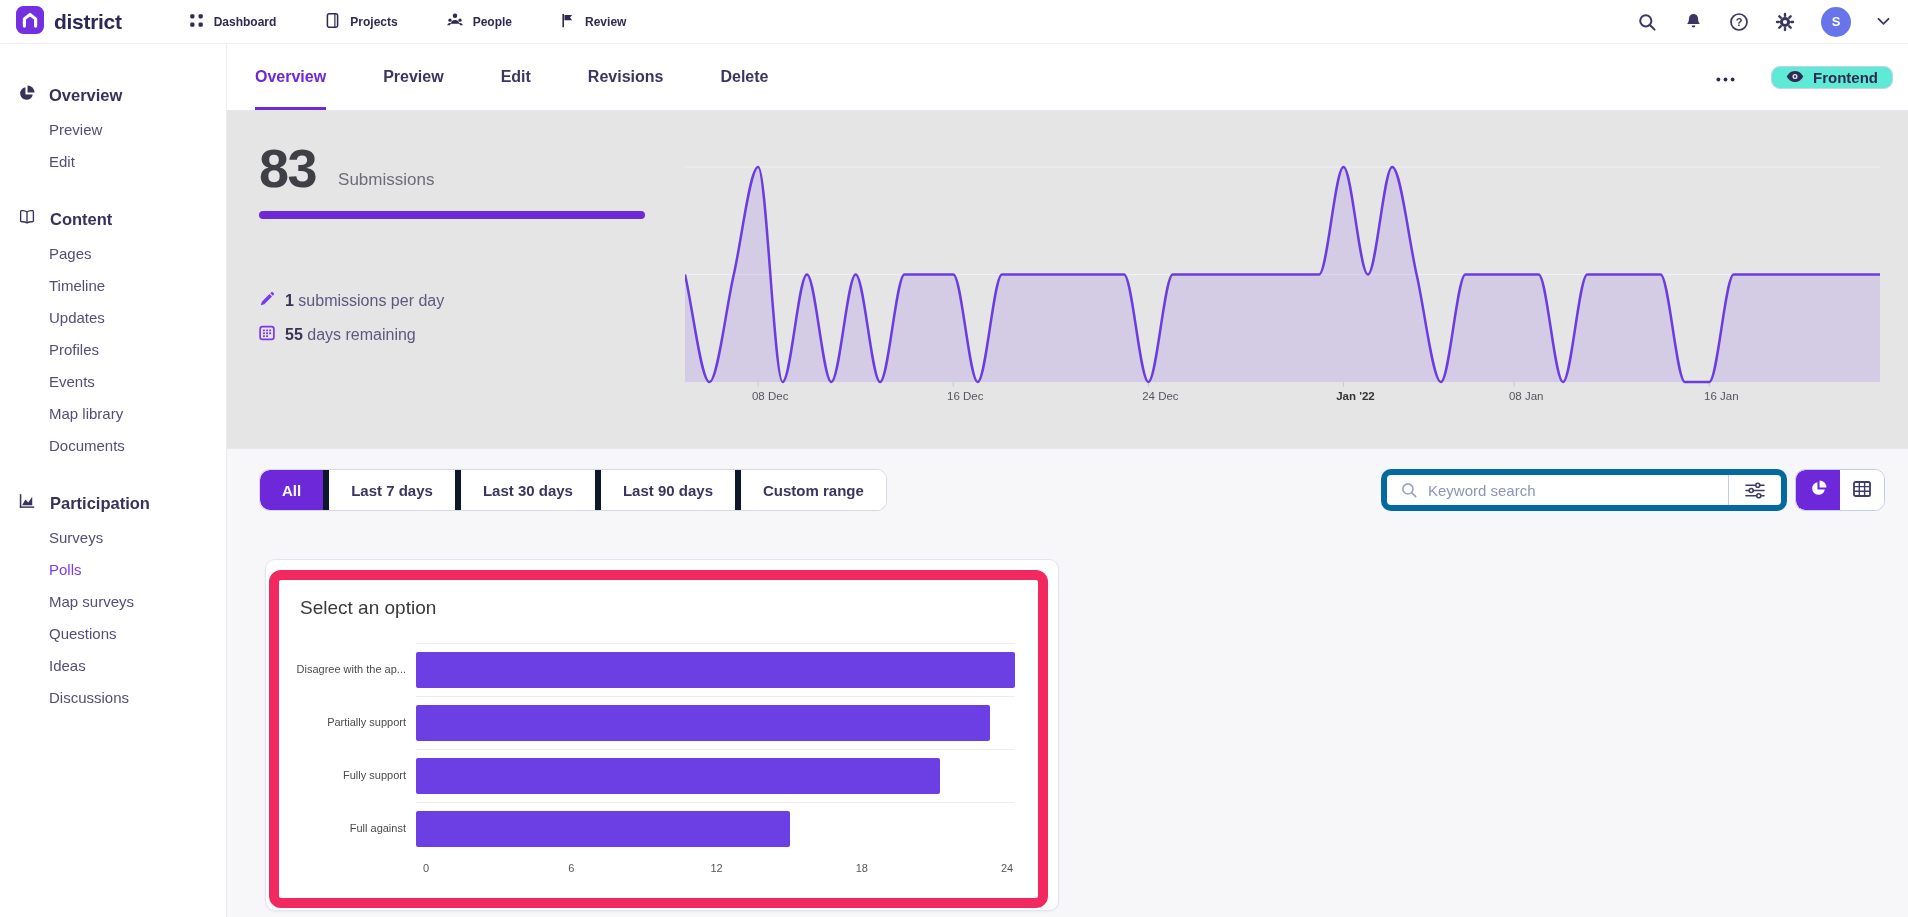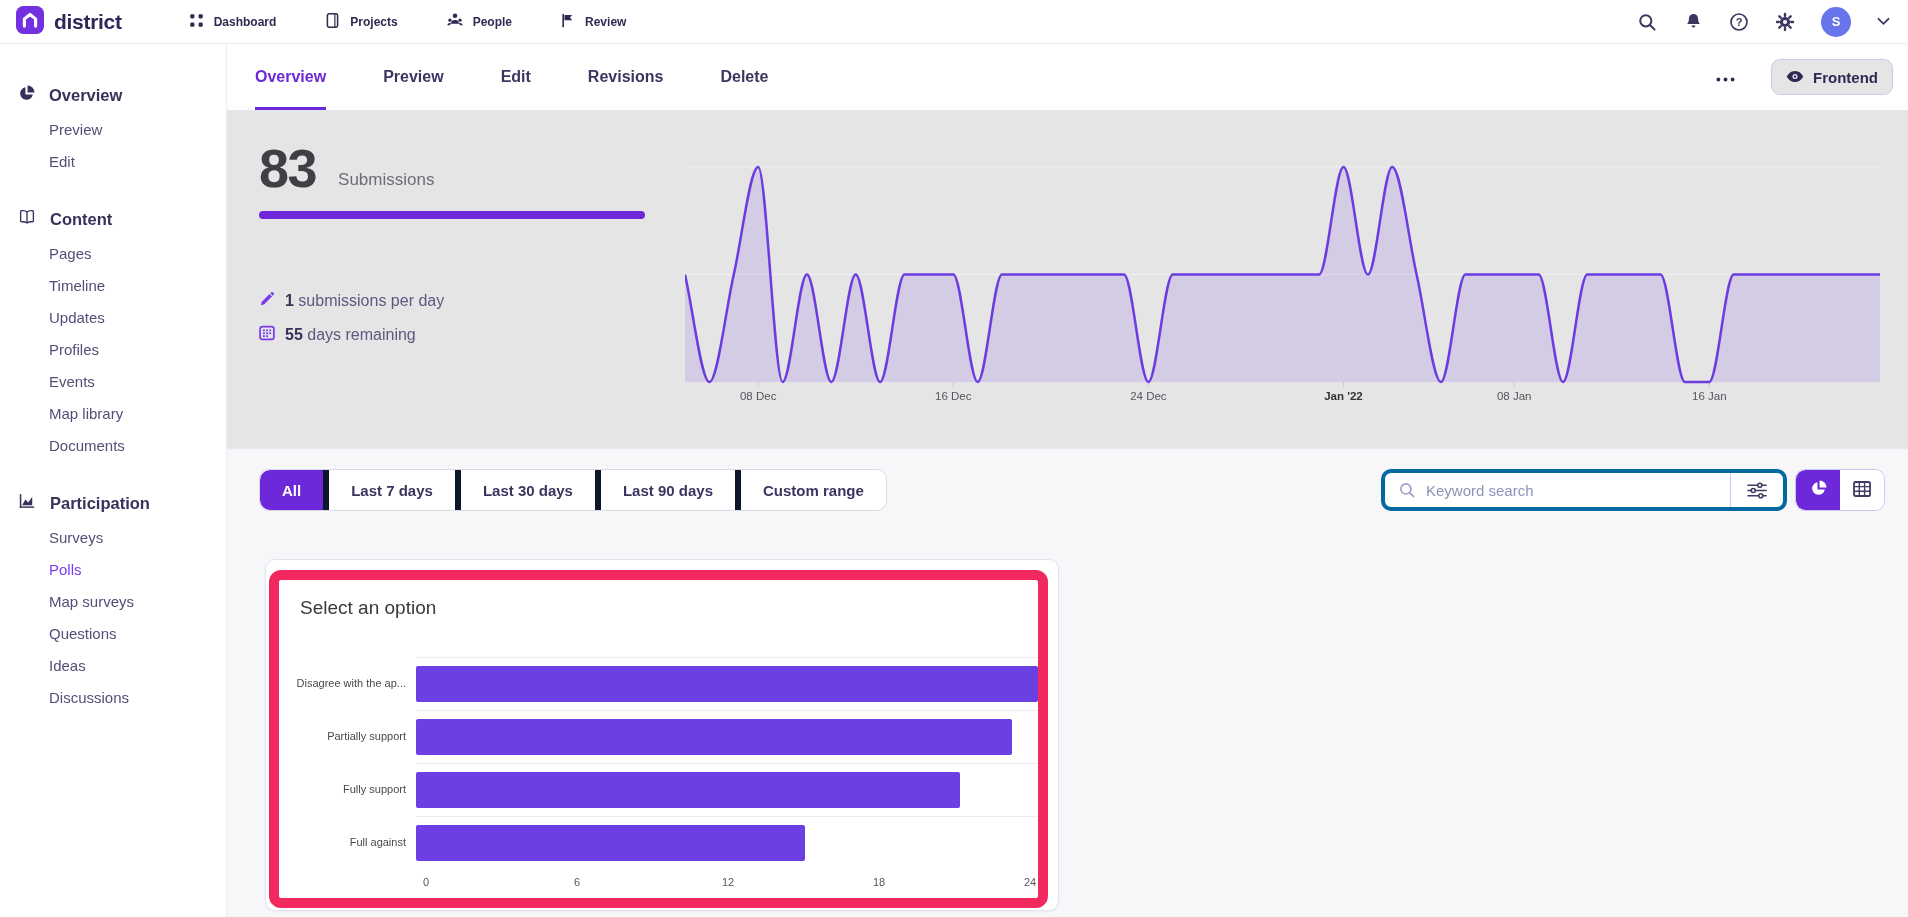--- a/index.html
+++ b/index.html
@@ -34,71 +34,71 @@
   .main{flex:1;position:relative;min-width:0;display:flex;flex-direction:column}
 
   
   .tabsrow{height:67px;flex:0 0 67px;display:flex;align-items:stretch;border-bottom:1px solid #e6e6f2;
     padding:0 15px 0 28px;background:#fff}
   .tab{display:flex;align-items:center;margin-right:57px;font-size:16px;font-weight:600;color:#3b3660;
     border-bottom:3px solid transparent;padding-top:3px;cursor:pointer}
   .tab.active{color:#6d28d9;border-bottom-color:#6d28d9}
   .tabs-actions{margin-left:auto;display:flex;align-items:center;gap:30px}
   .more-btn{color:#2e2a52;cursor:pointer;padding:6px}
-  .frontend-btn{display:flex;align-items:center;gap:9px;background:#e5e5e5;border:1px solid #c9cdf2;border-radius:9px;
-    height:36px;padding:0 14px;font-size:15px;font-weight:600;color:#2e2a52;cursor:pointer}
+  .frontend-btn{display:flex;align-items:center;gap:9px;background:#5eead4;border:1px solid #c9cdf2;border-radius:9px;
+    height:23px;padding:0 14px;font-size:15px;font-weight:600;color:#2e2a52;cursor:pointer}
   .frontend-btn svg{color:#2e2a52}
 
   
   .overview-white{position:relative;height:337px;flex:0 0 337px;background:#e5e5e5}
   .stats{position:absolute;left:32px;top:28px;width:390px}
   .big-count-row{display:flex;align-items:flex-end;height:56px}
   .big-count{font-size:54px;font-weight:600;color:#3f3f46;letter-spacing:-1.5px;line-height:1}
   .count-label{font-size:17px;color:#6d6d7a;margin-left:22px;padding-bottom:5px}
   .progress{margin-top:16px;width:386px;height:8px;border-radius:4px;background:#6d28d9}
   .stat-rows{margin-top:72px;display:flex;flex-direction:column;gap:14px}
   .stat-row{display:flex;align-items:center;gap:10px;font-size:16px;color:#5c5880}
   .stat-row svg{color:#7c3aed;flex:0 0 auto}
   .stat-num{font-weight:700;color:#37325a}
 
   .linechart{position:absolute;left:458px;top:39px;width:1195px;height:260px}
   .linechart svg{display:block}
-  .x-labels{position:absolute;left:0;top:240px;width:100%;height:18px}
+  .x-labels{position:absolute;left:12px;top:240px;width:100%;height:18px}
   .x-tick-label{position:absolute;top:0;width:70px;margin-left:-35px;text-align:center;font-size:11.5px;color:#55555f}
   .x-tick-label.bold{font-weight:700;color:#333}
 
   
   .gray{flex:1;position:relative;background:#f7f7fa;border-top:1px solid #e8e8ee}
   .filterbar{position:absolute;left:32px;right:23px;top:20px;height:42px;display:flex;align-items:center;
     justify-content:space-between}
   .range-group{display:flex;height:42px;border-radius:10px;overflow:hidden;border:1px solid #d8d8e4;background:#fff}
   .range-btn{display:flex;align-items:center;padding:0 22px;font-size:15px;font-weight:600;color:#39355e;
     background:#fff;border:none;border-right:6px solid #0f172a;cursor:pointer}
   .range-btn:last-child{border-right:none}
   .range-btn.active{background:#6d28d9;color:#fff;border-radius:10px 0 0 10px}
   .filter-right{display:flex;align-items:center;gap:8px}
-  .searchbox{display:flex;align-items:center;height:42px;width:406px;border:4px solid #0369a1;border-radius:10px;
+  .searchbox{display:flex;align-items:center;height:42px;width:406px;border:6px solid #0369a1;border-radius:10px;
     background:#fff}
   .searchbox .mag{margin:0 10px 0 13px;color:#9aa0c9;display:flex}
   .searchbox input{flex:1;border:none;outline:none;font-size:15px;color:#39355e;background:transparent;
     font-family:"Liberation Sans",sans-serif}
   .searchbox input::placeholder{color:#8d93b8}
   .search-divider{width:1px;align-self:stretch;background:#c5cbee}
   .sliders-seg{width:52px;height:100%;display:flex;align-items:center;justify-content:center;color:#3f3b63;cursor:pointer}
   .view-toggle{display:flex;height:42px;width:90px;border:1px solid #c5cbee;border-radius:10px;overflow:hidden;background:#fff}
   .view-btn{flex:1;display:flex;align-items:center;justify-content:center;cursor:pointer;color:#3f3b63;background:#fff;border:none}
   .view-btn.active{background:#6d28d9;color:#fff;border-radius:9px 0 0 9px}
 
   
   .card{position:absolute;left:38px;top:110px;width:794px;height:352px;background:#fff;border:1px solid #e4e4f0;
     border-radius:10px;box-shadow:0 1px 2px rgba(30,30,60,.05)}
   .pink-frame{position:absolute;left:3px;right:10px;top:10px;bottom:2px;border:10px solid #f1295f;border-radius:12px;
     background:#fff;overflow:hidden}
   .card-title{padding:17px 0 0 21px;font-size:19px;font-weight:500;color:#3a3a3a}
-  .hbar-chart{margin-top:38px;padding-right:0}
+  .hbar-chart{margin-top:24px;padding-right:23px}
   .hbar-row{display:flex;align-items:center;height:53px}
   .hbar-label{width:137px;flex:0 0 137px;text-align:right;padding-right:10px;font-size:11px;color:#4a4a4a;line-height:1.1}
   .hbar-track{flex:1;height:100%;border-top:1px solid #ededf0;display:flex;align-items:center}
   .hbar-row:last-child .hbar-track{border-bottom:1px solid #ededf0}
   .hbar-fill{height:36px;background:#6c3fe4;border-radius:2px}
   .hbar-axis{position:relative;height:24px;margin-left:147px;margin-right:8px;margin-top:2px}
   .hbar-axis span{position:absolute;transform:translateX(-50%);font-size:11px;color:#55555f;top:5px}
 </style>
 </head>
 <body>

